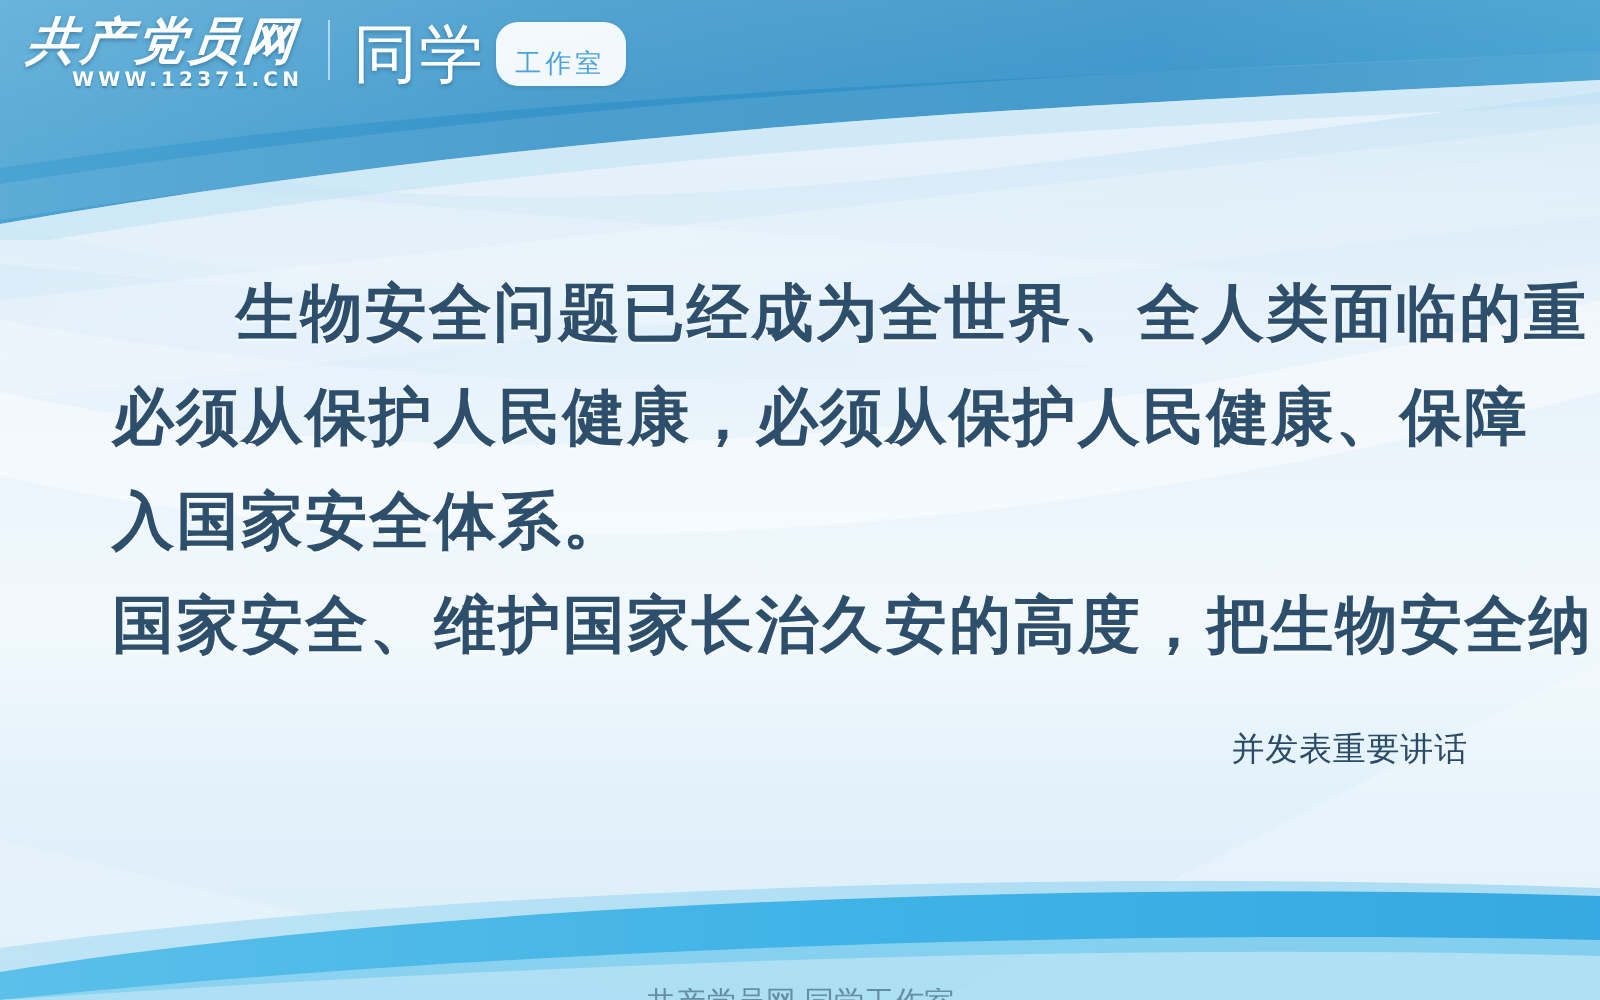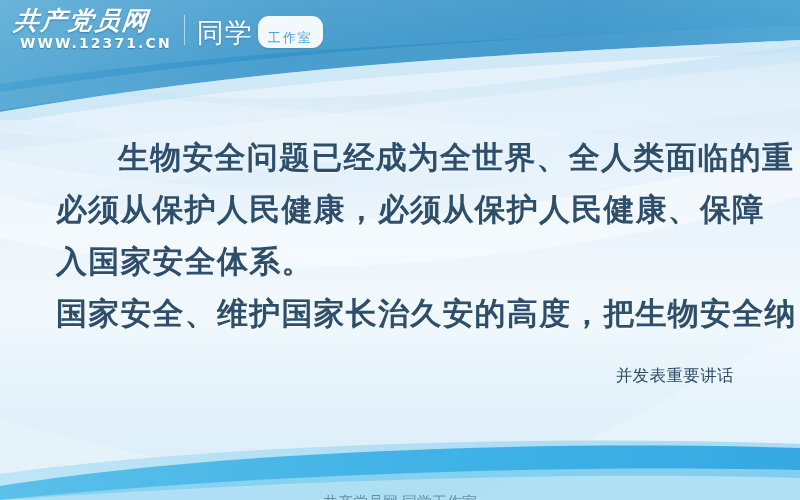--- a/index.html
+++ b/index.html
@@ -68,44 +68,44 @@
     font-style: italic;
     letter-spacing: 2px;
     color: #ffffff;
     line-height: 1.05;
     text-shadow: 0 1px 2px rgba(20,70,110,.45);
     transform: skewX(-6deg);
     white-space: nowrap;
   }
   .logo-url {
     font-family: "DejaVu Sans", sans-serif;
-    font-size: 14px;
+    font-size: 10px;
     font-weight: bold;
     letter-spacing: 2.1px;
     color: #ffffff;
     margin-top: 1px;
-    margin-left: 6px;
+    margin-left: 22px;
     text-shadow: 0 1px 1px rgba(20,70,110,.4);
     white-space: nowrap;
   }
   .logo-sep {
     width: 1px;
     height: 30px;
     background: rgba(255,255,255,.55);
     margin: 0 2px 6px 2px;
   }
   .logo-sub {
     display: flex;
     align-items: center;
     gap: 5px;
     margin-bottom: 3px;
   }
   .logo-sub-main {
     font-family: "DejaVu Sans", sans-serif;
-    font-size: 27px;
+    font-size: 32px;
     font-weight: normal;
     color: #ffffff;
     letter-spacing: 1px;
     line-height: 1;
     text-shadow: 0 1px 2px rgba(20,70,110,.4);
     white-space: nowrap;
   }
   .logo-pill {
     background: rgba(255,255,255,.93);
     color: #4ba3d8;

